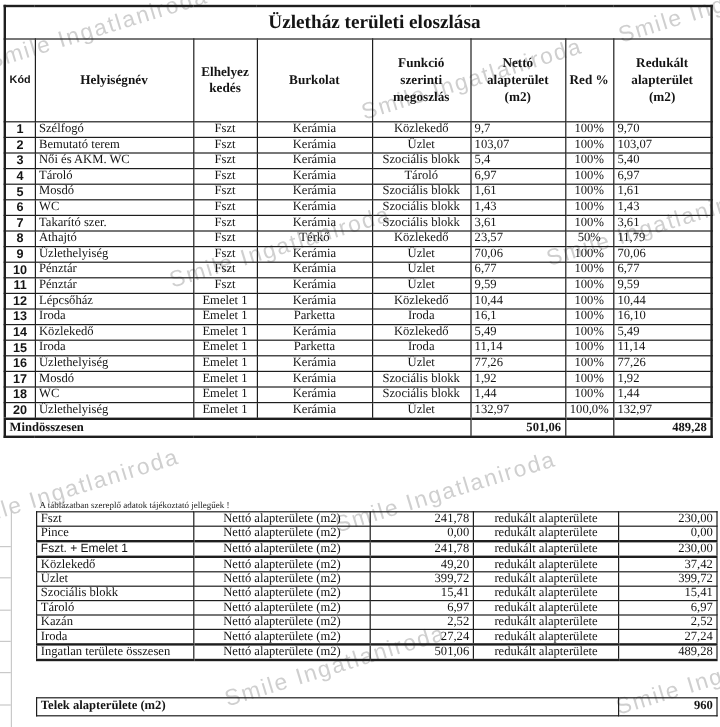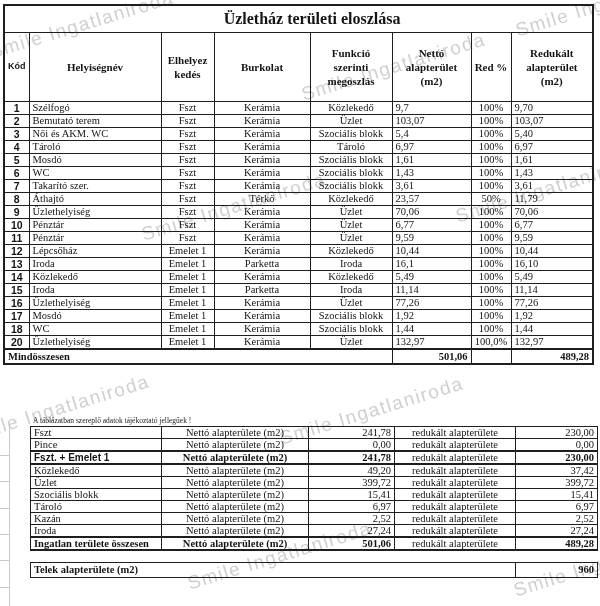--- a/index.html
+++ b/index.html
@@ -43,24 +43,24 @@
   .total-netto, .total-reduk { text-align:right; font-size:11px; }
   .note { position:absolute; left:33px; top:416px; font-size:7.5px; z-index:1; color:#222; }
   .summary { left:30px; top:426px; width:567px; border:1.5px solid #1e1e1e; }
   .summary td {
     border:1px solid #1e1e1e; font-size:10.5px; height:11.6px; line-height:11px;
     padding:0 3px; white-space:nowrap; overflow:hidden;
   }
   .s-label { text-align:left; }
   .s-nlabel, .s-rlabel { text-align:center; }
   .s-nval, .s-rval { text-align:right; }
-  .row-bold td { font-weight:bold; border-top-width:2px; border-bottom-width:2px; }
+  .row-bold td { font-weight:normal; border-top-width:2px; border-bottom-width:2px; }
   .row-bold td.s-rlabel { font-weight:normal; }
   .row-bold.label-sans td.s-label { font-family:"Liberation Sans", sans-serif; font-size:10px; }
-  .telek { left:30px; top:562px; width:567px; }
+  .telek { left:30px; top:581px; width:567px; }
   .telek td { border:1.5px solid #1e1e1e; font-weight:bold; font-size:10.5px; height:15px; line-height:14px; padding:0 3px; }
   .telek .t-val { text-align:right; }
 </style>
 </head>
 <body>
 
 <div class="page">
 
   <span class="wm wm1">Smile Ingatlaniroda</span>
   <span class="wm wm2">Smile Ingatlaniroda</span>

